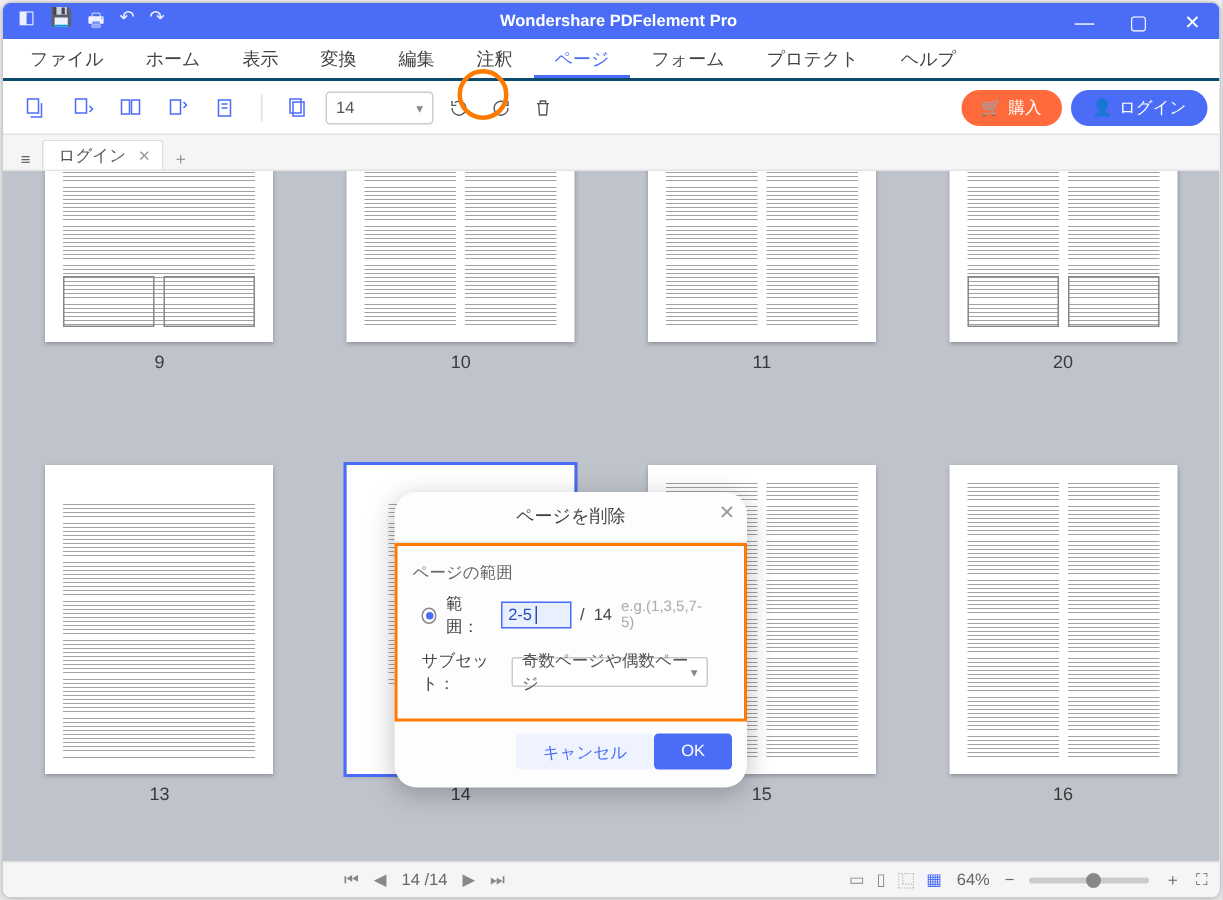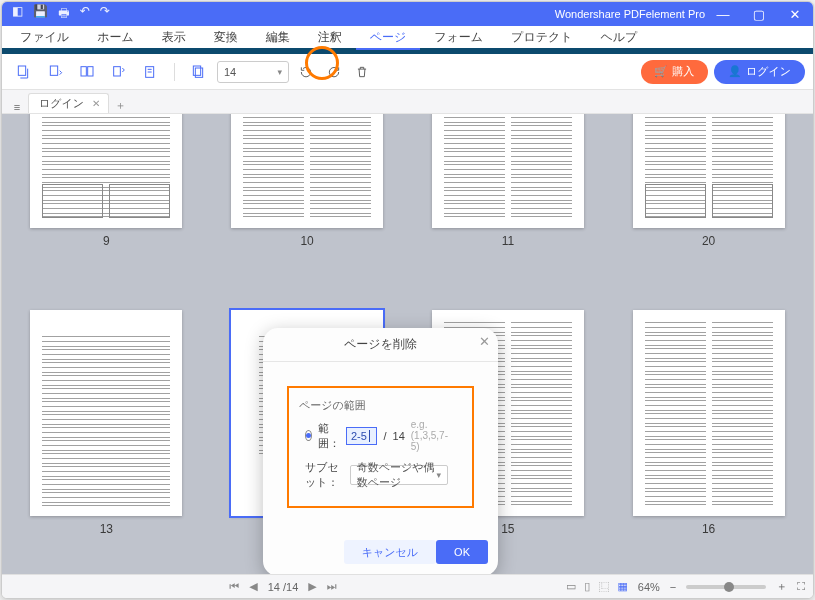--- a/index.html
+++ b/index.html
@@ -1,24 +1,24 @@
 <!DOCTYPE html>
 <html><head>
 <meta charset="utf-8">
 <style>
   *{box-sizing:border-box;margin:0;padding:0;font-family:"Segoe UI","Meiryo",sans-serif;user-select:none}
   body{background:#f4f4f4;width:815px;height:600px;overflow:hidden}
   .window{width:813px;height:598px;margin:1px;background:#fff;border:1px solid #ccc;border-radius:6px;box-shadow:0 2px 8px rgba(0,0,0,.2);overflow:hidden;display:flex;flex-direction:column;position:relative}
   .titlebar{height:24px;background:#4a6cf7;display:flex;align-items:center;color:#fff;font-size:11px}
   .titlebar .tb-icons{display:flex;gap:10px;padding:0 10px}
   .titlebar .tb-icons span{opacity:.9;font-size:12px;cursor:pointer}
-  .titlebar .title{flex:1;text-align:right;font-weight:400}
+  .titlebar .title{flex:1;text-align:center;font-weight:700}
   .titlebar .win-btns{display:flex}
   .titlebar .win-btns span{width:36px;text-align:center;font-size:13px;cursor:pointer}
-  .menubar{height:28px;background:#fff;border-bottom:6px solid #0c4a6e;display:flex;align-items:center;padding:0 4px;font-size:12px;color:#444}
+  .menubar{height:28px;background:#fff;border-bottom:2px solid #0c4a6e;display:flex;align-items:center;padding:0 4px;font-size:12px;color:#444}
   .menubar .mi{padding:4px 14px;cursor:pointer}
   .menubar .mi.act{color:#4a6cf7;border-bottom:2px solid #4a6cf7;padding-bottom:2px}
   .toolbar{height:36px;background:#fff;border-bottom:1px solid #e3e3e3;display:flex;align-items:center;padding:0 8px;gap:6px}
   .tbico{width:26px;height:26px;display:flex;align-items:center;justify-content:center;color:#4a6cf7;cursor:pointer;border-radius:3px}
   .tbico svg{width:16px;height:16px;stroke:#4a6cf7;fill:none;stroke-width:1.5}
   .sep{width:1px;height:18px;background:#ddd;margin:0 4px}
   .pgsel{width:72px;height:22px;border:1px solid #ccc;border-radius:3px;font-size:11px;padding:0 6px;display:flex;align-items:center;justify-content:space-between;color:#555;cursor:pointer}
   .pgsel::after{content:"▾";font-size:9px;color:#888}
   .rot{width:22px;height:22px;display:flex;align-items:center;justify-content:center;cursor:pointer}
   .rot svg{width:14px;height:14px;stroke:#555;fill:none;stroke-width:1.6}
@@ -48,21 +48,21 @@
   .statusbar{height:24px;background:#f5f5f7;border-top:1px solid #e0e0e0;display:flex;align-items:center;font-size:11px;color:#666;padding:0 8px;gap:10px}
   .statusbar .center{flex:1;display:flex;justify-content:center;align-items:center;gap:10px}
   .statusbar .navarrow{cursor:pointer;color:#888}
   .statusbar .views{display:flex;gap:8px;color:#888}
   .statusbar .views span{cursor:pointer}
   .zoom-slider{width:80px;height:4px;background:#ccc;border-radius:2px;position:relative}
   .zoom-slider .knob{width:10px;height:10px;background:#888;border-radius:50%;position:absolute;top:-3px;left:38px;cursor:pointer}
   .dialog{position:absolute;left:261px;top:214px;width:235px;background:#fdfdfd;border-radius:15px;box-shadow:0 4px 18px rgba(0,0,0,.25);z-index:15;font-size:12px;color:#444}
   .dialog .dtitle{text-align:center;padding:8px 0;font-size:12px;border-bottom:1px solid #e6e6e6;position:relative}
   .dialog .close{position:absolute;right:8px;top:6px;color:#999;cursor:pointer;font-size:13px}
-  .dialog .body{border:2px solid #ff7a00;margin:24px;padding:10px 24px 12px 10px}
+  .dialog .body{border:2px solid #ff7a00;margin:0;padding:10px 24px 12px 10px}
   .dialog .lbl{font-size:11px;color:#666;margin-bottom:6px}
   .dialog .radio-row{display:flex;align-items:center;gap:6px;margin:4px 0 4px 6px;font-size:11px}
   .radio{width:11px;height:11px;border:1px solid #888;border-radius:50%;display:inline-flex;align-items:center;justify-content:center;cursor:pointer}
   .radio.on::after{content:"";width:5px;height:5px;background:#4a6cf7;border-radius:50%}
   .range-input{width:50px;height:18px;border:1px solid #4a6cf7;font-size:11px;padding:0 4px;display:inline-flex;align-items:center;background:#e8f0ff;color:#2a4bb0;cursor:text}
   .range-input .cursor{display:inline-block;width:1px;height:12px;background:#2a4bb0;margin-left:2px;animation:blink 1s steps(1) infinite}
   @keyframes blink{50%{opacity:0}}
   .hint{font-size:10px;color:#aaa}
   .subsel{width:160px;height:20px;border:1px solid #ccc;border-radius:2px;font-size:11px;padding:0 6px;display:inline-flex;align-items:center;justify-content:space-between;color:#555;cursor:pointer;background:#fff}
   .subsel::after{content:"▾";font-size:9px;color:#888}

